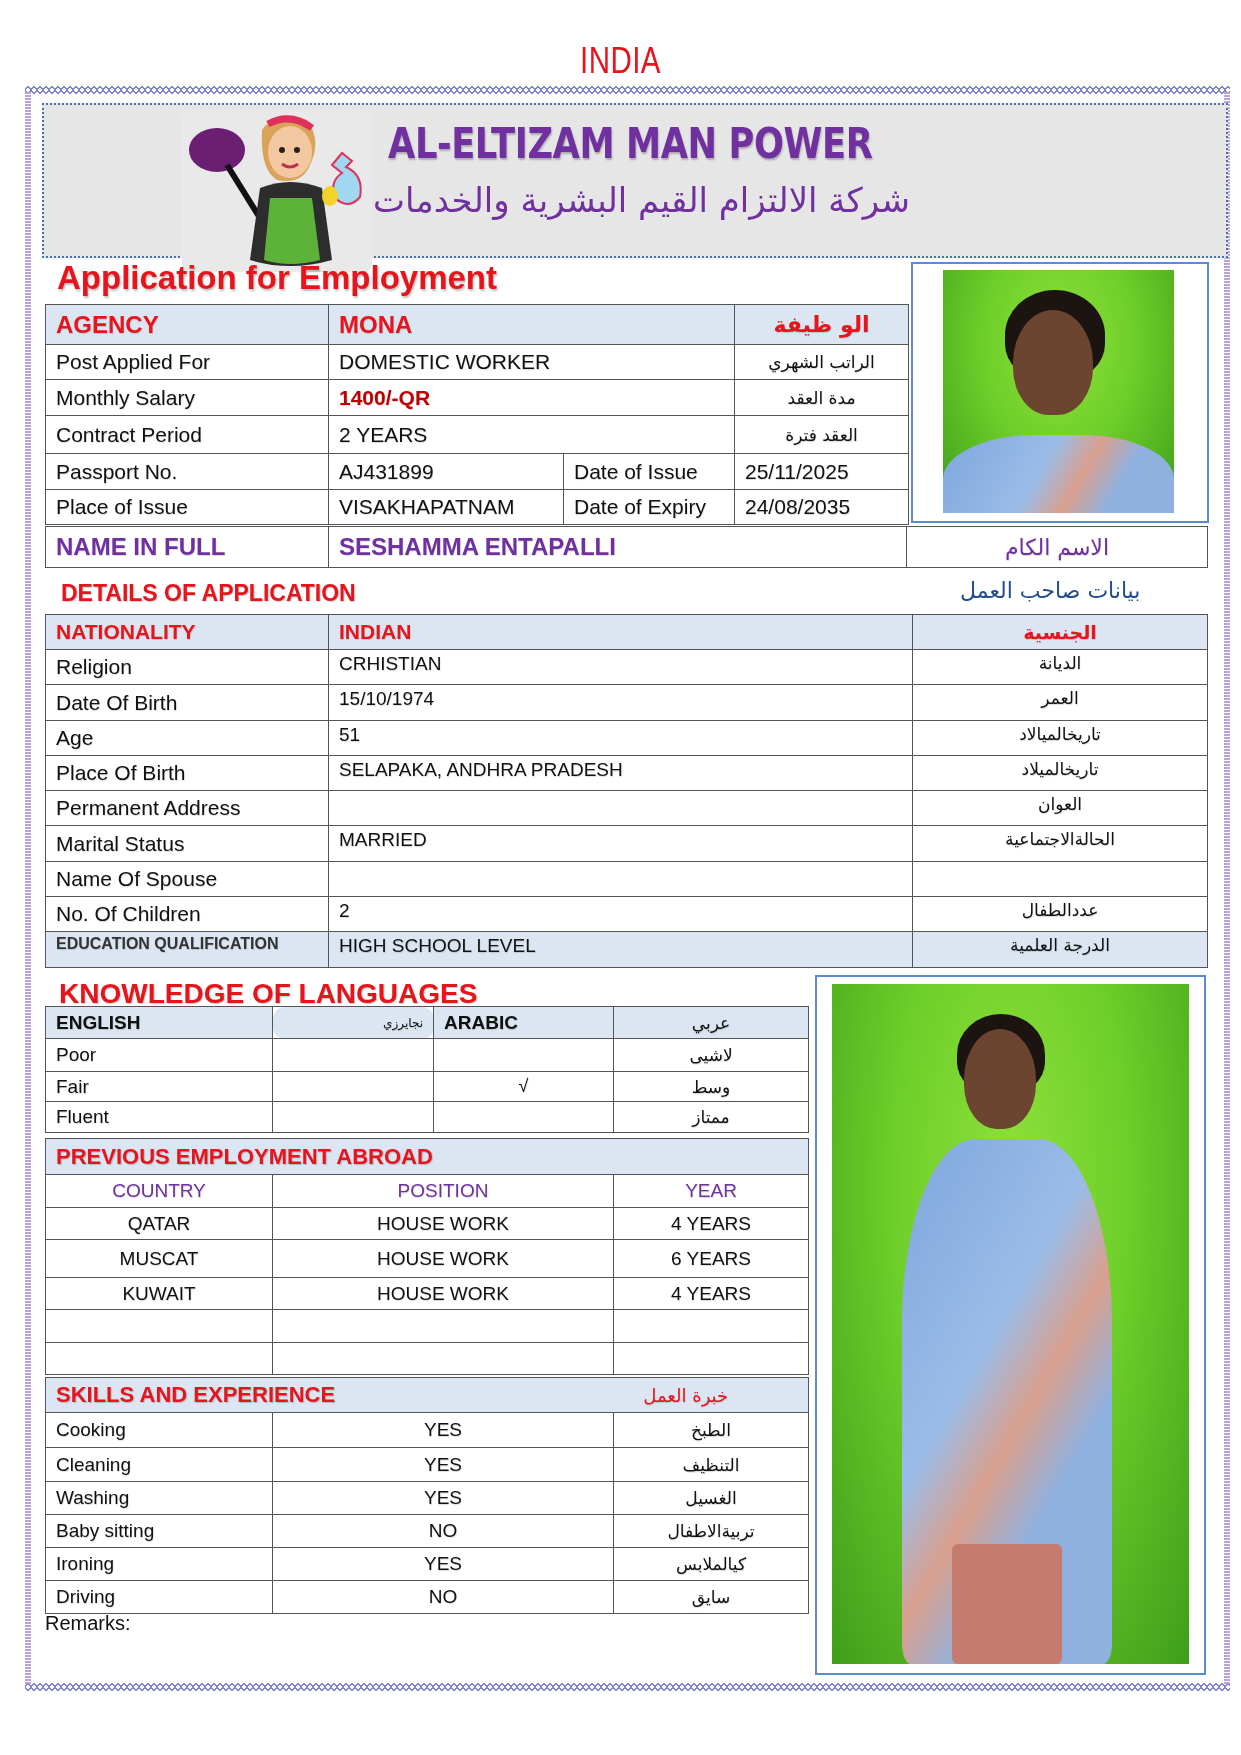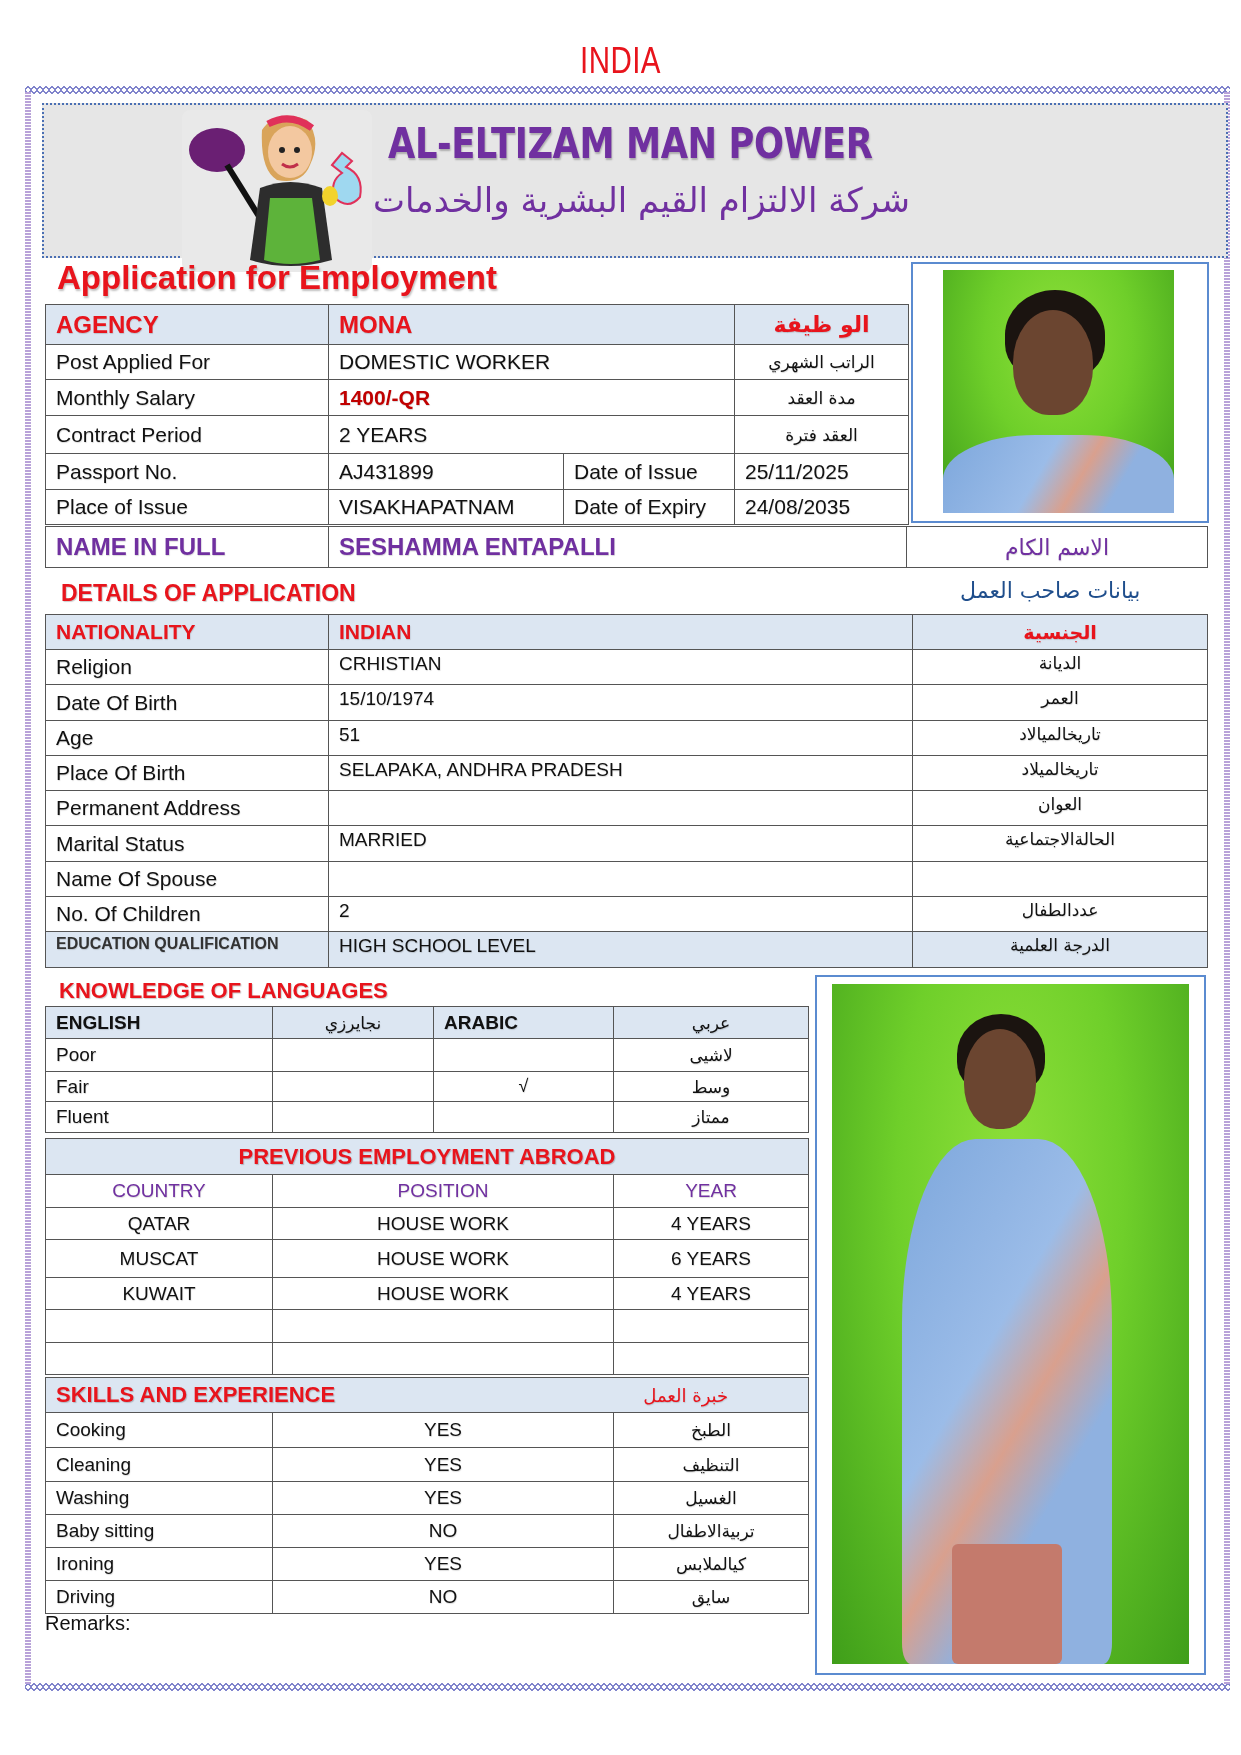--- a/index.html
+++ b/index.html
@@ -183,32 +183,32 @@
         <td class="ar" style="vertical-align:top;padding-top:3px;">عددالطفال</td>
       </tr>
   <tr class="blue" style="height:36px;">
     <td style="font-size:16px;font-weight:bold;color:#333;vertical-align:top;padding-top:3px;">EDUCATION QUALIFICATION</td>
     <td style="font-size:19px;vertical-align:top;padding-top:3px;">HIGH SCHOOL LEVEL</td>
     <td class="ar" style="vertical-align:top;padding-top:3px;">الدرجة العلمية</td>
   </tr>
 </tbody>
   </table>
 
-<div class="abs sec" style="left:59px;top:978px;font-size:22px;">KNOWLEDGE OF LANGUAGES</div>
+<div class="abs sec" style="left:59px;top:978px;font-size:28px;">KNOWLEDGE OF LANGUAGES</div>
 <table style="left:45px;top:1006px;width:763px;">
   <colgroup>
       <col style="width:227px">
       <col style="width:161px">
       <col style="width:180px">
       <col style="width:195px">
     </colgroup>
   <tbody>
       <tr class="blue" style="height:32px;">
     <td style="font-weight:bold;font-size:19px;">ENGLISH</td>
-    <td class="ar" style="text-align:center;font-size:17px;">نجايرزي</td>
+    <td class="ar" style="text-align:right;font-size:12px;border-radius:12px;">نجايرزي</td>
     <td style="font-weight:bold;font-size:19px;">ARABIC</td>
     <td class="ar" style="text-align:center;font-size:17px;">عربي</td>
   </tr>
   <tr style="height:33px;">
     <td style="font-size:19px;">Poor</td>
     <td class="center"></td>
     <td class="center"></td>
     <td class="ar">لاشيى</td>
   </tr>
   <tr style="height:30px;">
@@ -227,21 +227,21 @@
   </table>
 
 <table style="left:45px;top:1138px;width:763px;">
   <colgroup>
       <col style="width:227px">
       <col style="width:341px">
       <col style="width:195px">
     </colgroup>
   <tbody>
       <tr class="blue" style="height:36px;">
-    <td colspan="3" class="sec" style="font-size:22px;padding-left:10px;text-align:center;">PREVIOUS EMPLOYMENT ABROAD</td>
+    <td colspan="3" class="sec" style="font-size:22px;padding-left:10px;">PREVIOUS EMPLOYMENT ABROAD</td>
   </tr>
   <tr style="height:33px;">
     <td class="center" style="color:#7030a0;font-size:19px;">COUNTRY</td>
     <td class="center" style="color:#7030a0;font-size:19px;">POSITION</td>
     <td class="center" style="color:#7030a0;font-size:19px;">YEAR</td>
   </tr>
   <tr style="height:32px;">
         <td class="center" style="font-size:19px;">QATAR</td>
         <td class="center" style="font-size:19px;">HOUSE WORK</td>
         <td class="center" style="font-size:19px;">4 YEARS</td>

